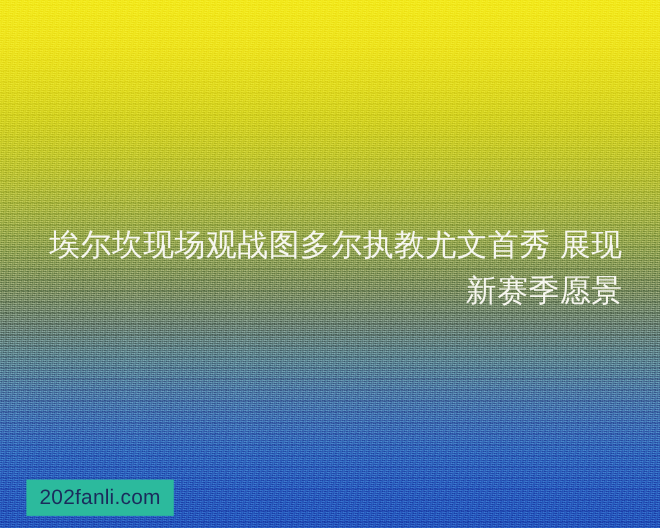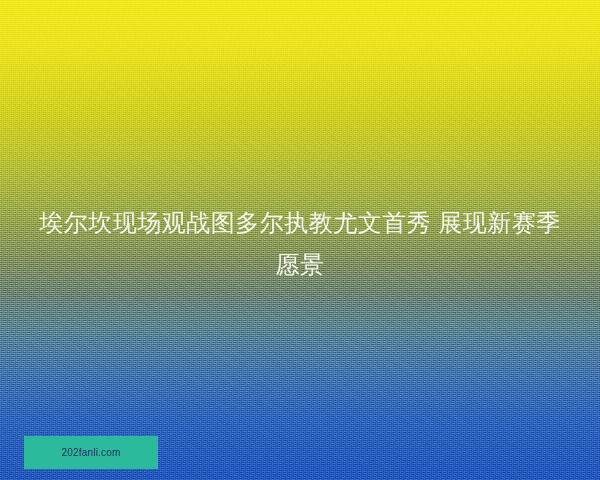--- a/index.html
+++ b/index.html
@@ -61,43 +61,43 @@
       repeating-linear-gradient(22deg, rgba(255,255,255,0.9) 0px, rgba(255,255,255,0.9) 1px, rgba(0,0,0,0.9) 1px, rgba(0,0,0,0.9) 2px),
       repeating-linear-gradient(112deg, rgba(255,255,255,0.8) 0px, rgba(255,255,255,0.8) 1px, rgba(0,0,0,0.8) 1px, rgba(0,0,0,0.8) 2px);
   }
 
   #headline {
     position: absolute;
     left: 0;
     right: 0;
     top: 202px;
     padding: 0 34px;
-    text-align: center;
+    text-align: right;
     color: #f6f6ef;
-    font-size: 24px;
+    font-size: 28px;
     line-height: 42px;
     font-weight: 400;
     letter-spacing: 0.5px;
     white-space: pre-wrap;
   }
 
   #watermark {
     position: absolute;
     left: 24px;
     top: 436px;
     width: 134px;
     height: 33px;
     background: #2cba9d;
     display: flex;
     align-items: center;
     justify-content: center;
   }
   #watermark-label {
     color: #1b2b5c;
-    font-size: 10px;
+    font-size: 19px;
     line-height: 1;
     letter-spacing: 0.2px;
     font-weight: 400;
   }
 </style>
 </head>
 <body>
 
 <div id="poster">
 

